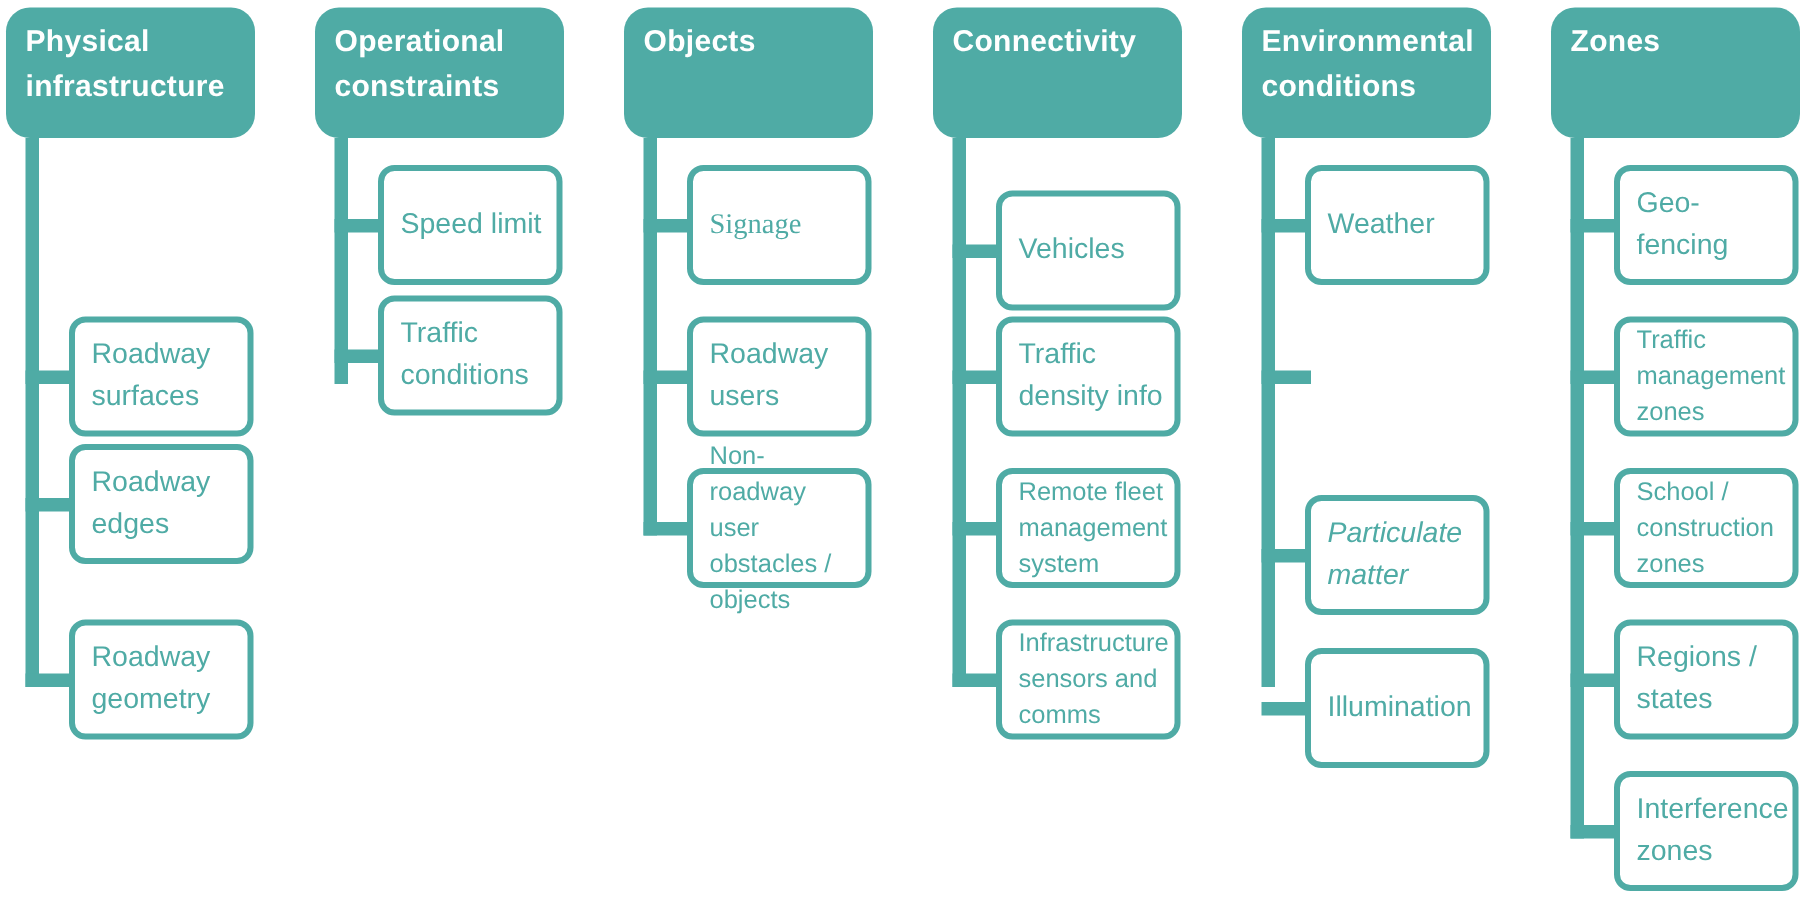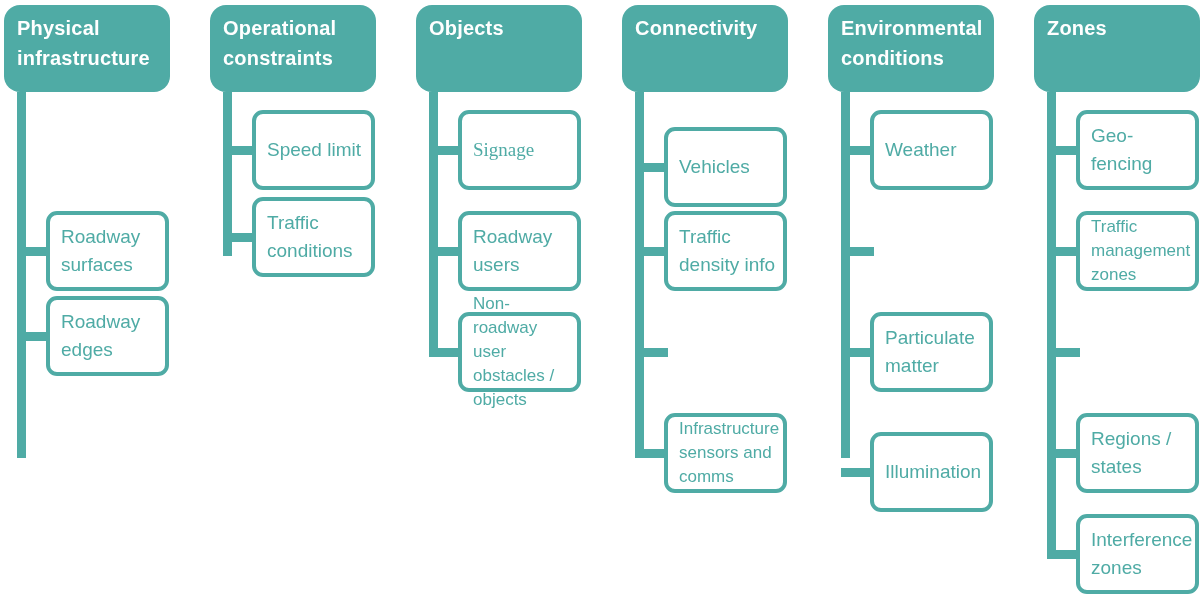--- a/index.html
+++ b/index.html
@@ -97,20 +97,26 @@
     <div class="box">
       <span class="label size-lg">Roadway surfaces</span>
     </div>
   </div>
       <div class="item" style="top: 291px;">
     <div class="stub"></div>
     <div class="box">
       <span class="label size-lg">Roadway edges</span>
     </div>
   </div>
+      <div class="item" style="top: 408px;">
+    <div class="stub"></div>
+    <div class="box">
+      <span class="label size-lg">Roadway geometry</span>
+    </div>
+  </div>
     </div>
     <div class="column">
     <div class="header">Operational constraints</div>
     <div class="trunk" style="height: 163.5px;"></div>
   <div class="item" style="top: 105px;">
     <div class="stub"></div>
     <div class="box">
       <span class="label size-lg">Speed limit</span>
     </div>
   </div>
@@ -153,41 +159,44 @@
     </div>
   </div>
       <div class="item" style="top: 206px;">
     <div class="stub"></div>
     <div class="box">
       <span class="label size-lg">Traffic density info</span>
     </div>
   </div>
       <div class="item" style="top: 307px;">
     <div class="stub"></div>
+    <div class="box">
+      <span class="label size-md">Remote fleet management system</span>
+    </div>
   </div>
       <div class="item" style="top: 408px;">
     <div class="stub"></div>
     <div class="box">
       <span class="label size-md">Infrastructure sensors and comms</span>
     </div>
   </div>
     </div>
     <div class="column">
     <div class="header">Environmental conditions</div>
     <div class="trunk" style="height: 365.5px;"></div>
   <div class="item" style="top: 105px;">
     <div class="stub"></div>
     <div class="box">
       <span class="label size-lg">Weather</span>
     </div>
   </div>
       <div class="item" style="top: 206px;">
     <div class="stub"></div>
   </div>
-      <div class="item" style="top: 307px;">
+      <div class="item" style="top: 325px; font-style: italic;">
     <div class="stub"></div>
     <div class="box">
       <span class="label size-lg">Particulate matter</span>
     </div>
   </div>
       <div class="item" style="top: 408px; margin-top: 19px;">
     <div class="stub"></div>
     <div class="box">
       <span class="label size-lg">Illumination</span>
     </div>
@@ -203,20 +212,23 @@
     </div>
   </div>
       <div class="item" style="top: 206px;">
     <div class="stub"></div>
     <div class="box">
       <span class="label size-md">Traffic management zones</span>
     </div>
   </div>
       <div class="item" style="top: 307px;">
     <div class="stub"></div>
+    <div class="box">
+      <span class="label size-md">School / construction zones</span>
+    </div>
   </div>
       <div class="item" style="top: 408px;">
     <div class="stub"></div>
     <div class="box">
       <span class="label size-lg">Regions / states</span>
     </div>
   </div>
       <div class="item" style="top: 509px;">
     <div class="stub"></div>
     <div class="box">

